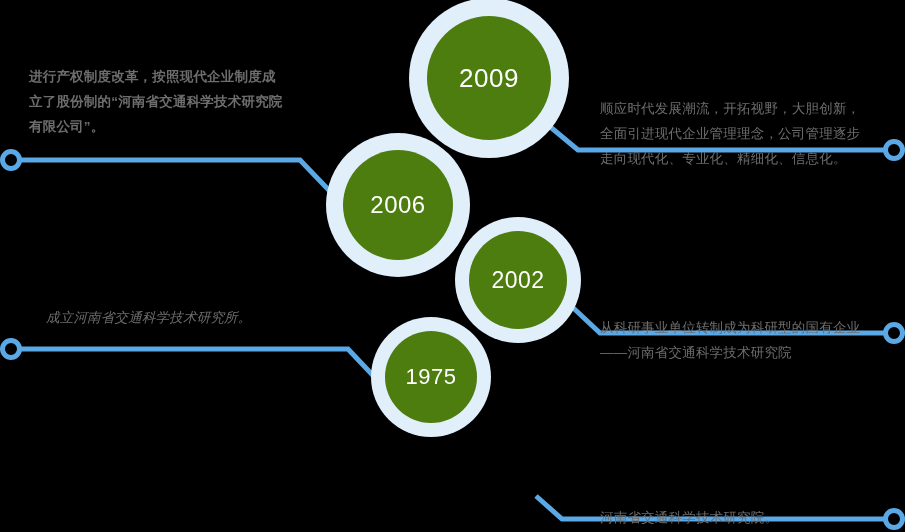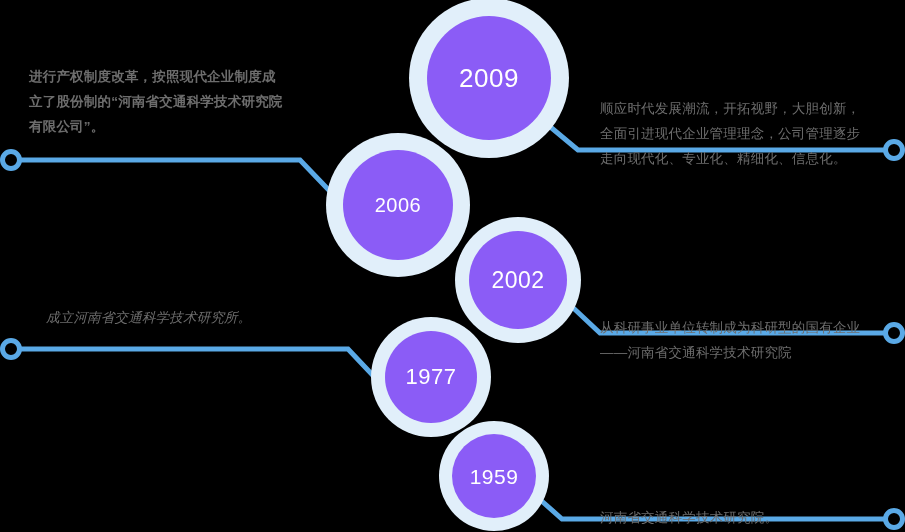--- a/index.html
+++ b/index.html
@@ -28,21 +28,21 @@
   .node {
     position: absolute;
     border-radius: 50%;
     background: #e1effa;
     display: flex;
     align-items: center;
     justify-content: center;
   }
   .node-inner {
     border-radius: 50%;
-    background: #8b5cf6;
+    background: #4d7c0f;
     color: #ffffff;
     display: flex;
     align-items: center;
     justify-content: center;
     font-weight: 400;
     letter-spacing: 0.5px;
     line-height: 1;
   }
   .caption {
     position: absolute;
@@ -81,40 +81,35 @@
       <path d="M 20 349 L 348 349 L 382 385" fill="none" stroke="#5aa9e6" stroke-width="5" stroke-linecap="butt" stroke-linejoin="miter"></path>
       <circle cx="11" cy="349" r="8.5" fill="none" stroke="#5aa9e6" stroke-width="5"></circle>
     </g>
 
     <g>
       <path d="M 536 496 L 562 519 L 885 519" fill="none" stroke="#5aa9e6" stroke-width="5" stroke-linecap="butt" stroke-linejoin="miter"></path>
       <circle cx="894" cy="519" r="8.5" fill="none" stroke="#5aa9e6" stroke-width="5"></circle>
     </g>
   </svg>
 
-  <div class="node" style="left:439px; top:421px; width:110px; height:110px;">
-    <div class="node-inner" style="width:84px; height:84px; font-size:21px;">
-      <span>1959</span>
-    </div>
-  </div>
 
   <div class="node" style="left:371px; top:317px; width:120px; height:120px;">
     <div class="node-inner" style="width:92px; height:92px; font-size:22px;">
-      <span>1977</span>
+      <span>1975</span>
     </div>
   </div>
 
   <div class="node" style="left:455px; top:217px; width:126px; height:126px;justify-content:center;">
     <div class="node-inner" style="width:98px; height:98px; font-size:23px;">
       <span>2002</span>
     </div>
   </div>
 
   <div class="node" style="left:326px; top:133px; width:144px; height:144px;">
-    <div class="node-inner" style="width:110px; height:110px; font-size:20px;">
+    <div class="node-inner" style="width:110px; height:110px; font-size:24px;">
       <span>2006</span>
     </div>
   </div>
 
   <div class="node" style="left:409px; top:-2px; width:160px; height:160px;">
     <div class="node-inner" style="width:124px; height:124px; font-size:26px;">
       <span>2009</span>
     </div>
   </div>
 

